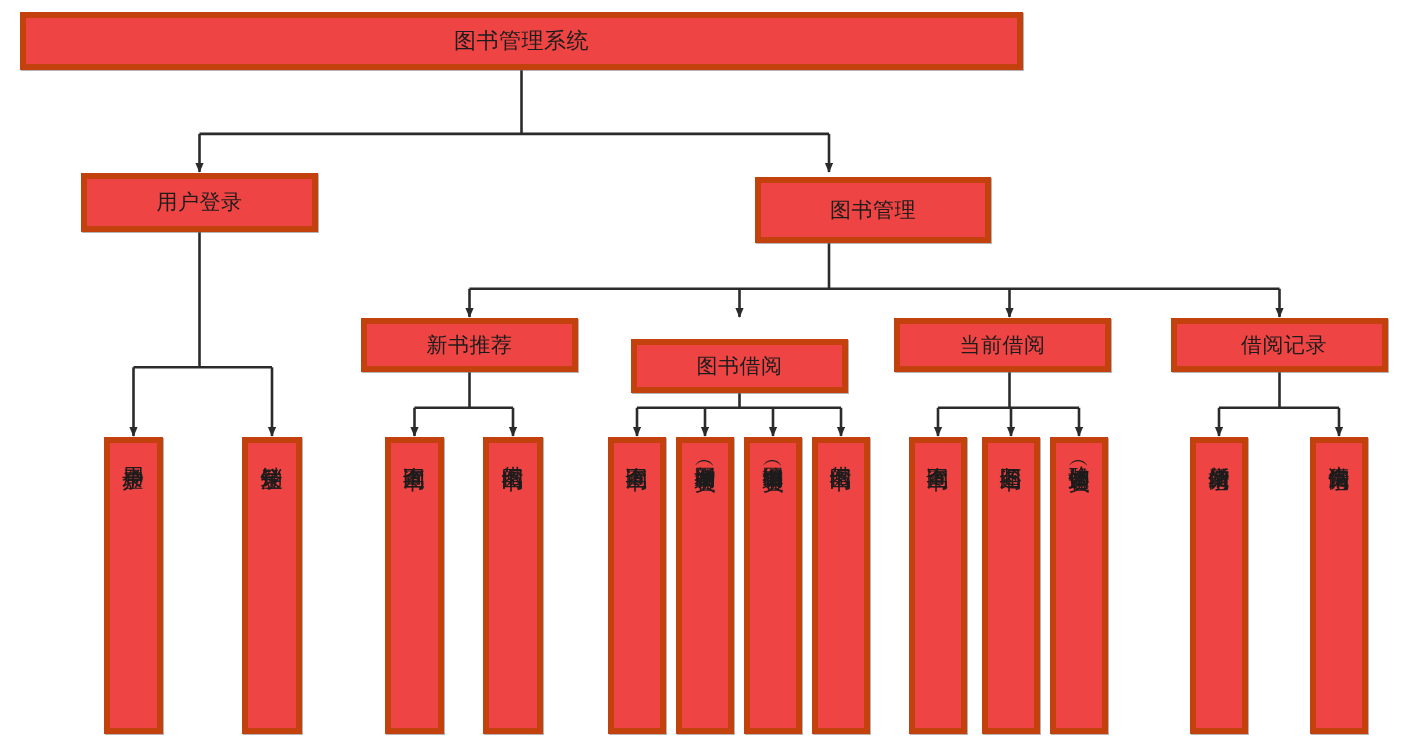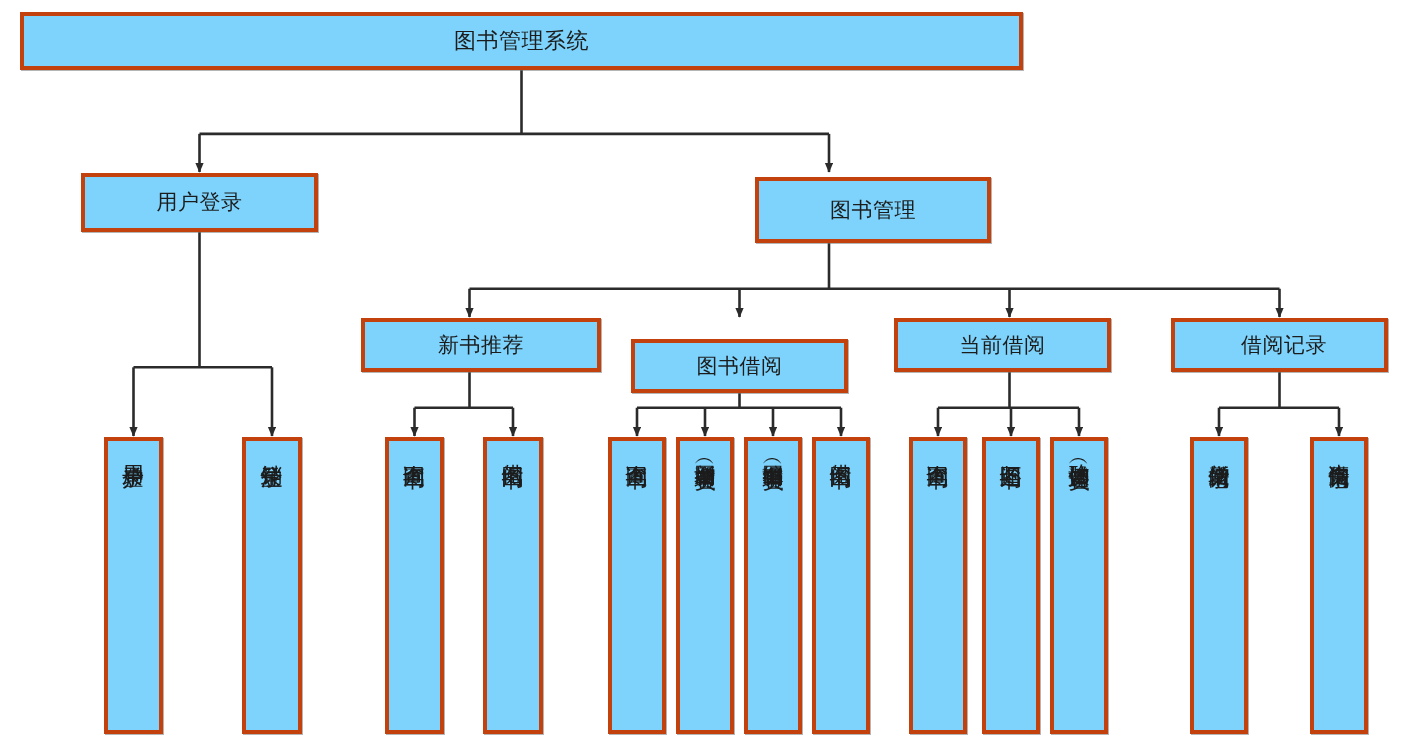--- a/index.html
+++ b/index.html
@@ -21,22 +21,22 @@
     position: absolute;
     left: 0;
     top: 0;
     width: 1405px;
     height: 747px;
     pointer-events: none;
   }
   .node {
     position: absolute;
     box-sizing: border-box;
-    border: 4px solid #c2410c;
-    background: #7dd3fc;
+    border: 6px solid #c2410c;
+    background: #ef4444;
     display: flex;
     align-items: center;
     justify-content: center;
     color: #1c1c1c;
     box-shadow: 1px 1px 0 rgba(120,120,120,0.55);
   }
   .node .lbl {
     display: block;
     text-align: center;
     line-height: 1.18;
@@ -125,21 +125,21 @@
   <div id="node-layer">
       <div class="node horiz root" style="left: 20px; top: 12px; width: 1003px; height: 58px;">
         <span class="lbl">图书管理系统</span>
       </div>
       <div class="node horiz" style="left: 81px; top: 173px; width: 237px; height: 59px;">
         <span class="lbl">用户登录</span>
       </div>
       <div class="node horiz" style="left: 711px; top: 177px; width: 236px; height: 66px; margin-left: 44px;">
         <span class="lbl">图书管理</span>
       </div>
-      <div class="node horiz" style="left: 361px; top: 318px; width: 240px; height: 54px;">
+      <div class="node horiz" style="left: 361px; top: 318px; width: 217px; height: 54px;">
         <span class="lbl">新书推荐</span>
       </div>
       <div class="node horiz" style="left: 631px; top: 318px; width: 217px; height: 54px; margin-top: 21px;">
         <span class="lbl">图书借阅</span>
       </div>
       <div class="node horiz" style="left: 894px; top: 318px; width: 217px; height: 54px;">
         <span class="lbl">当前借阅</span>
       </div>
       <div class="node horiz" style="left: 1171px; top: 318px; width: 217px; height: 54px; padding-left: 9px;">
         <span class="lbl">借阅记录</span>

